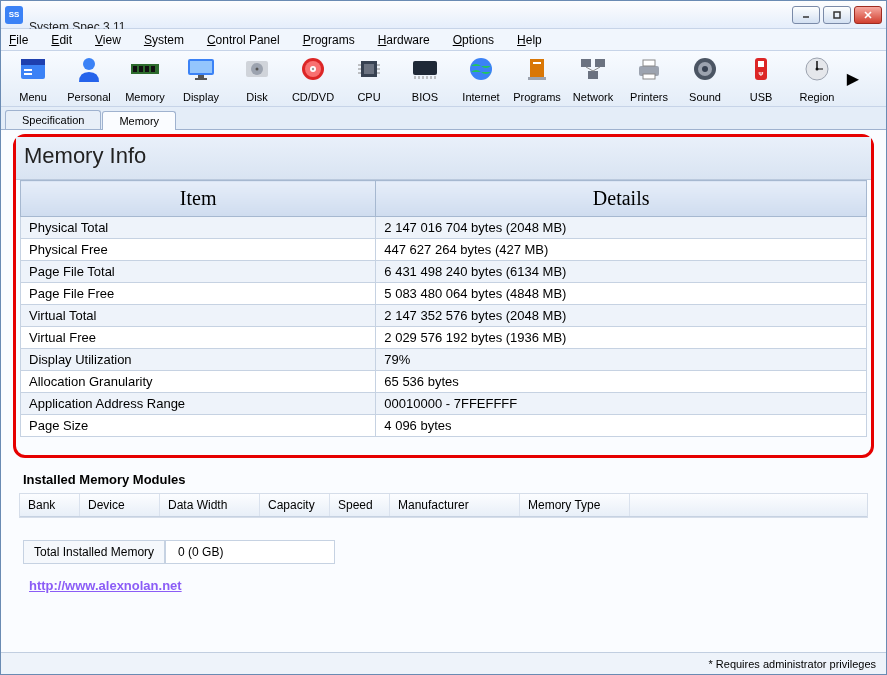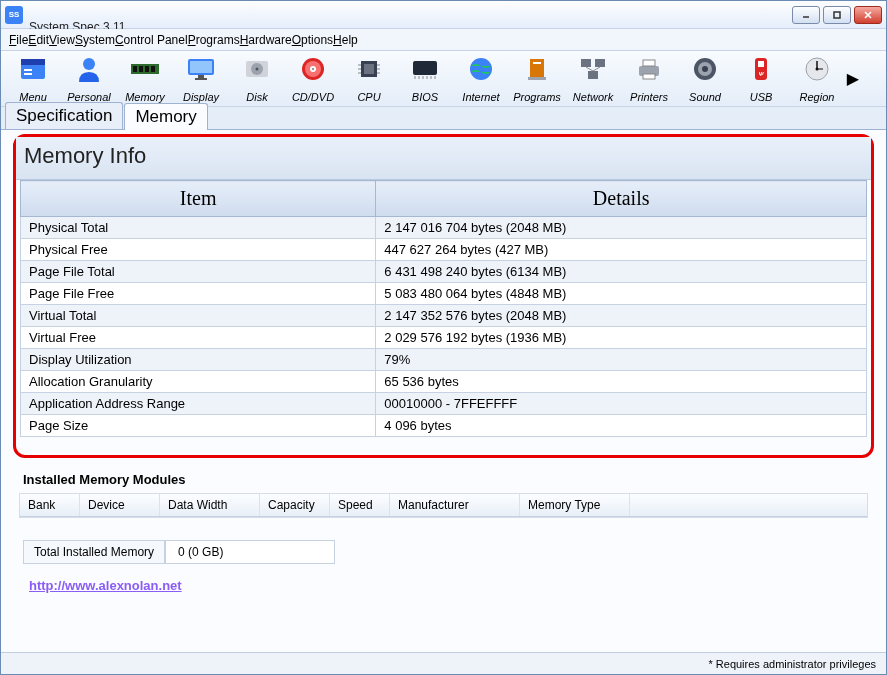--- a/index.html
+++ b/index.html
@@ -5,30 +5,30 @@
   * { box-sizing: border-box; margin: 0; padding: 0; }
   body { font-family: Tahoma, Arial, sans-serif; font-size: 12px; background: #fff; }
   .window { width: 887px; height: 675px; border: 1px solid #6a8bb3; background: linear-gradient(#f5f9ff, #e4ecf7); display: flex; flex-direction: column; }
   .titlebar { height: 28px; display: flex; align-items: center; padding: 0 4px; background: linear-gradient(#fdfdfe, #e5eefb); border-bottom: 1px solid #c7d4e8; }
   .titlebar-icon { width: 18px; height: 18px; background:#3b82f6; border-radius:3px; margin-right:6px; display:flex; align-items:center; justify-content:center; color:#fff; font-size:8px; font-weight:bold; }
   .titlebar-title { flex: 1; font-size: 12px; color: #222; margin-top: 24px; }
   .titlebar-btns { display:flex; gap:3px; }
   .tb-btn { width:28px; height:18px; border:1px solid #7a8aa8; border-radius:3px; background:linear-gradient(#fdfefe,#d3e0f2); display:flex; align-items:center; justify-content:center; cursor:pointer; }
   .tb-btn.close { background:linear-gradient(#f6a9a0,#d13f2f); border-color:#9e2b20; color:#fff; font-weight:bold; }
   .tb-btn svg { width:10px; height:10px; }
-  .menubar { height:22px; display:flex; align-items:center; gap:0; padding:0 8px; background:#f1f6fd; border-bottom:1px solid #c7d4e8; }
+  .menubar { height:22px; display:flex; align-items:center; gap:23px; padding:0 8px; background:#f1f6fd; border-bottom:1px solid #c7d4e8; }
   .menubar span { cursor:pointer; }
   .menubar span u { text-decoration: underline; }
   .toolbar { height:56px; display:flex; align-items:center; padding:2px 4px; background:linear-gradient(#f8fbff,#e4edf8); border-bottom:1px solid #c7d4e8; }
-  .tool-item { width:56px; height:52px; display:flex; flex-direction:column; align-items:center; justify-content:center; gap:8px; cursor:pointer; border:1px solid transparent; border-radius:3px;font-style:italic; }
+  .tool-item { width:56px; height:52px; display:flex; flex-direction:column; align-items:center; justify-content:center; gap:8px; cursor:pointer; border:1px solid transparent; border-radius:3px; }
   .tool-icon { width:32px; height:28px; display:flex; align-items:center; justify-content:center; }
   .tool-item span { font-size:11px; }
   .toolbar .arrow { width:16px; display:flex; align-items:center; justify-content:center; font-size:16px; cursor:pointer; }
   .tabstrip { height:22px; display:flex; align-items:flex-end; padding:0 4px; background:#e4edf8; }
-  .tab { padding:3px 10px; border:1px solid #9fb2cf; border-bottom:none; background:#e8eff8; font-size:17px; cursor:pointer; margin-right:1px; border-radius:3px 3px 0 0; }
+  .tab { padding:3px 16px; border:1px solid #9fb2cf; border-bottom:none; background:#e8eff8; font-size:11px; cursor:pointer; margin-right:1px; border-radius:3px 3px 0 0; }
   .tab.active { background:#fafcff; position:relative; top:1px; }
   .content { flex:1; border-top:1px solid #9fb2cf; background:#fafcff; padding:0; overflow:auto; }
   .highlight-box { margin:4px 12px; border:3px solid #e60000; border-radius:12px; padding:0 0 18px 0; background:#fafcff; }
   .panel-title { font-family: 'Trebuchet MS', 'Lucida Sans', sans-serif; font-size:22px; font-weight:normal; padding:6px 10px 10px 8px; color:#222; background:linear-gradient(#e9f0fa,#d9e4f2); border-bottom:1px solid #bac9dd; }
   table.info { width:calc(100% - 8px); margin:0 4px; border-collapse:collapse; }
   table.info th { background:linear-gradient(#e6eef9,#cfdcef); font-family:Liberation Serif, serif; font-size:20px; font-weight:normal; padding:6px 16px; border:1px solid #a6b8d0; }
   table.info td { padding:3px 8px; border:1px solid #c6d2e2; font-size:13px; background:#fff; }
   table.info tr.alt td { background:#eef3fa; }
   table.info td:first-child { width:42%; }
   .section-title { font-weight:bold; font-size:13px; padding:10px 0 6px 22px; }

